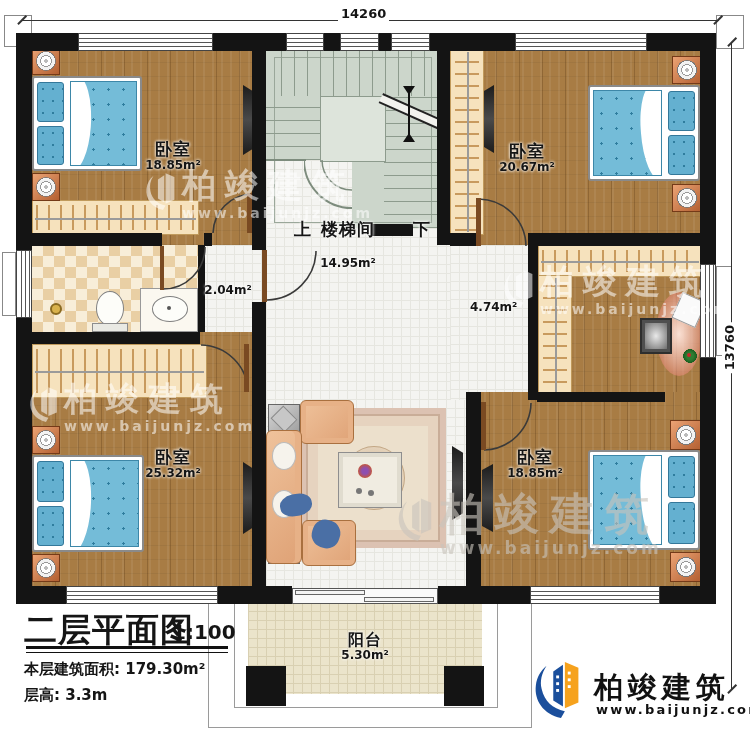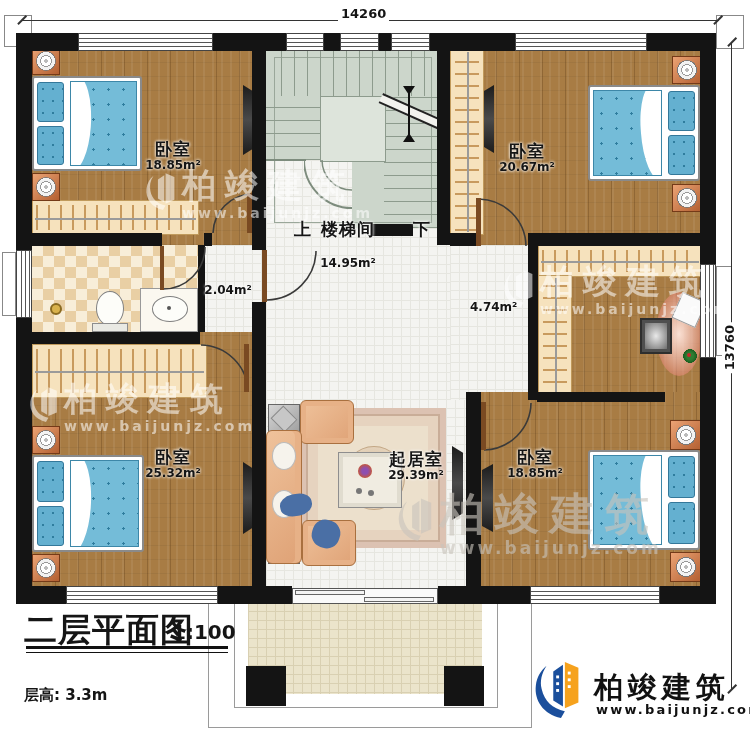--- a/index.html
+++ b/index.html
@@ -342,27 +342,27 @@
   <div class="lbl ar" style="left:200px;top:284px;width:56px;">2.04m²</div>
   <span class="lbl nm" style="left:294px;top:220px;">上</span>
   <span class="lbl nm" style="left:321px;top:220px;">楼梯间</span>
   <span class="lbl nm" style="left:413px;top:220px;">下</span>
   <div class="lbl ar" style="left:312px;top:257px;width:72px;">14.95m²</div>
   <div class="lbl ar" style="left:470px;top:301px;width:38px;">4.74m²</div>
   <div class="lbl" style="left:128px;top:448px;width:90px;">
     <div class="nm">卧室</div>
     <div class="ar">25.32m²</div>
   </div>
-  <div class="lbl" style="left:370px;top:450px;width:92px;">
-    <div class="nm">起居室</div>
-    <div class="ar">29.39m²</div>
-  </div>
   <div class="lbl" style="left:490px;top:448px;width:90px;">
     <div class="nm">卧室</div>
     <div class="ar">18.85m²</div>
+  </div>
+  <div class="lbl" style="left:320px;top:631px;width:90px;">
+    <div class="nm" style="font-size:16px;">阳台</div>
+    <div class="ar">5.30m²</div>
   </div>
 
   <div class="dline" style="left:22px;top:20px;width:697px;height:1px;"></div>
   <div class="tick" style="left:16px;top:19px;"></div>
   <div class="tick" style="left:712px;top:19px;"></div>
   <div class="dimt" style="left:338px;top:6px;">14260</div>
   <div class="dline" style="left:731px;top:42px;width:1px;height:648px;"></div>
   <div class="tick" style="left:726px;top:41px;"></div>
   <div class="tick" style="left:726px;top:688px;"></div>
   <div class="dimt" style="left:722px;top:322px;writing-mode:vertical-rl;transform:rotate(180deg);padding:3px 0;">13760</div>
@@ -409,20 +409,21 @@
     <div>
       <div class="wm-txt wm-main" style="font-size:44px;letter-spacing:11px;">柏竣建筑</div>
       <div class="wm-txt wm-url" style="font-size:17px;">www.baijunjz.com</div>
     </div>
   </div>
 
   <div class="tb-title" style="left:24px;top:608px;">二层平面图</div>
   <div class="tb-scale" style="left:172px;top:620px;">1:100</div>
   <div class="tb-line" style="left:26px;top:646px;width:202px;height:3px;"></div>
   <div class="tb-line" style="left:26px;top:652px;width:202px;height:1px;"></div>
+  <div class="tb-row" style="left:24px;top:660px;">本层建筑面积: 179.30m²</div>
   <div class="tb-row" style="left:24px;top:686px;">层高: 3.3m</div>
 
   <svg class="a" style="left:532px;top:658px;z-index:60;" width="58" height="62" viewBox="0 0 60 64">
     <path d="M30 62 C12 58 2 44 4 28 C5 20 9 13 15 8 C10 16 8 24 10 32 C13 45 21 52 34 55 Z" fill="#1b4f9c"></path>
     <path d="M22 14 L32 7 L32 50 L22 44 Z" fill="#1b4f9c"></path>
     <path d="M34 4 L48 10 L48 46 L34 52 Z" fill="#f6a21d"></path>
     <rect x="25" y="18" width="3" height="3" fill="#fff"></rect>
       <rect x="25" y="25" width="3" height="3" fill="#fff"></rect>
       <rect x="25" y="32" width="3" height="3" fill="#fff"></rect>
     <rect x="37" y="14" width="3" height="3" fill="#fff"></rect>

